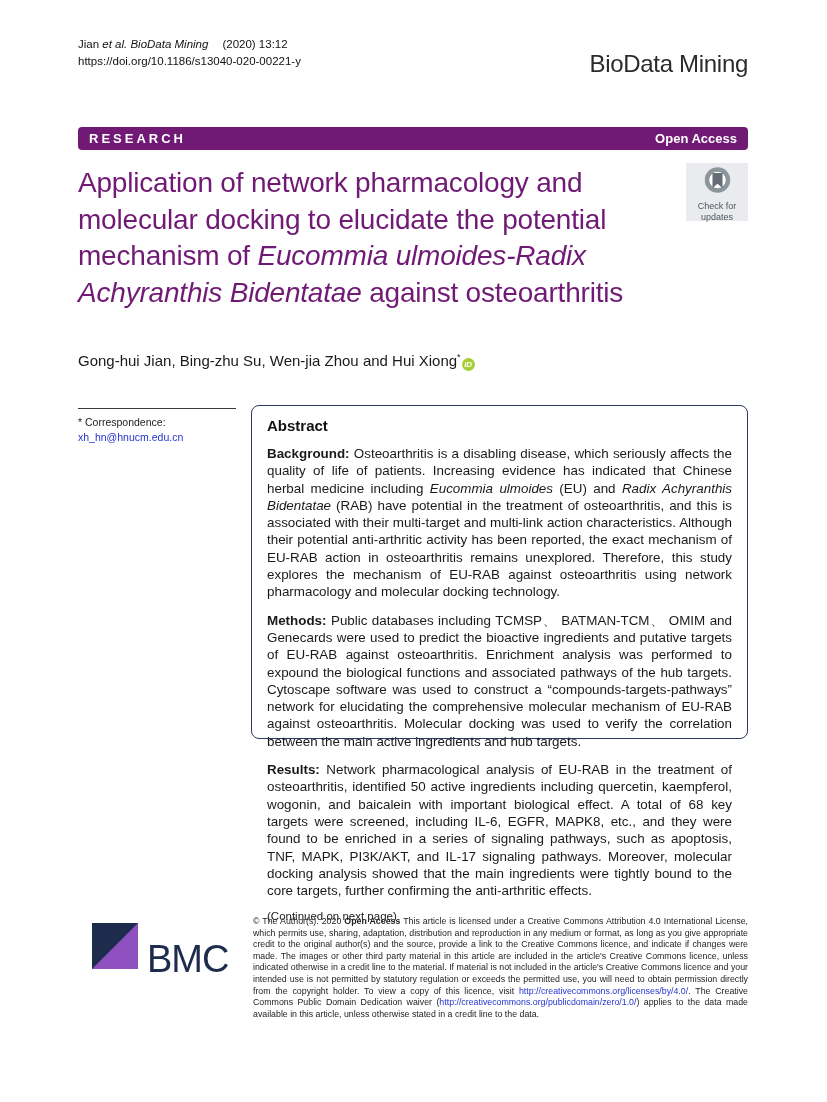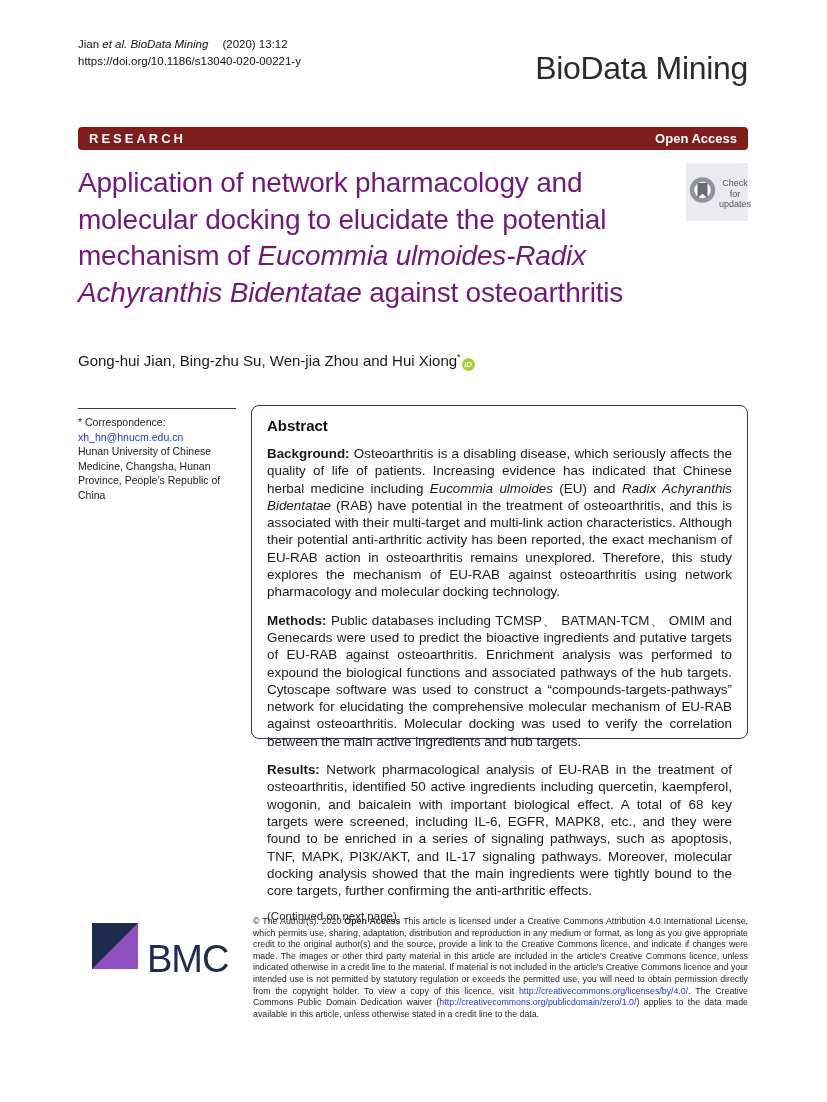--- a/index.html
+++ b/index.html
@@ -15,42 +15,42 @@
   }
   
   .citation {
     position: absolute; left: 78px; top: 36px;
     font-size: 11.5px; line-height: 16.5px; color: #111;
   }
   .citation .ital { font-style: italic; }
   .citation .info { font-style: normal; padding-left: 14px; }
   .journal-name {
     position: absolute; right: 79px; top: 50px;
-    font-size: 32px; color: #2b2b2b; letter-spacing: -0.3px;
+    font-size: 24px; color: #2b2b2b; letter-spacing: -0.3px;
   }
   
   .banner {
     position: absolute; left: 78px; top: 127px; width: 670px; height: 23px;
     border-radius: 4px;
     display: flex; justify-content: space-between; align-items: center;
     padding: 0 11px;
     color: #ffffff; font-weight: bold; font-size: 13px;
   }
   .banner .type { letter-spacing: 3px; }
   
   .title {
     position: absolute; left: 78px; top: 165px; width: 606px;
     font-size: 28px; line-height: 36.5px; font-weight: 400; color: #701a75;
     letter-spacing: -0.2px;
   }
   .title .ital { font-style: italic; }
   .update-badge {
     position: absolute; left: 686px; top: 163px; width: 62px; height: 58px;
     background: #e9ebee;
-    display: flex; flex-direction: row; align-items: center; justify-content: flex-start;
+    display: flex; flex-direction: column; align-items: center; justify-content: flex-start;
     padding-top: 4px;
     cursor: pointer;
   }
   .update-badge .txt {
     font-size: 9px; line-height: 10.5px; color: #4d565c; text-align: center;
   }
   
   .authors {
     position: absolute; left: 78px; top: 352px;
     font-size: 15px; color: #1a1a1a;
@@ -106,21 +106,21 @@
 <body>
 
 <div class="page">
 
   <div class="citation">
     <div><span>Jian </span><span class="ital">et al. BioData Mining</span><span class="info">(2020) 13:12</span></div>
     <div>https://doi.org/10.1186/s13040-020-00221-y</div>
   </div>
   <div class="journal-name">BioData Mining</div>
 
-  <div class="banner" style="background:#7f1d1d;">
+  <div class="banner" style="background:#701a75;">
     <span class="type">RESEARCH</span>
     <span class="access">Open Access</span>
   </div>
 
   <h1 class="title"><span>Application of network pharmacology and molecular docking to elucidate the potential mechanism of </span><span class="ital">Eucommia ulmoides-Radix Achyranthis Bidentatae</span><span> against osteoarthritis</span></h1>
 
   <div class="update-badge">
     <span>
       <svg width="33" height="30" viewBox="0 0 33 30">
         <circle cx="16.5" cy="13" r="10.5" fill="#ffffff" stroke="#8d959c" stroke-width="4.5"></circle>
@@ -132,21 +132,20 @@
       <span>updates</span>
     </span>
   </div>
 
   <div class="authors">
     <span>Gong-hui Jian, Bing-zhu Su, Wen-jia Zhou and Hui Xiong</span><sup>*</sup><span class="orcid" style="background:#a6ce39;">iD</span>
   </div>
 
   <div class="left-col">
     <span>* Correspondence: </span><a href="#" class="email link-blue">xh_hn@hnucm.edu.cn</a>
-    <div>Hunan University of Chinese Medicine, Changsha, Hunan Province, People’s Republic of China</div>
   </div>
 
   <div class="abstract-box">
     <h2>Abstract</h2>
     <p><b>Background:</b><span> Osteoarthritis is a disabling disease, which seriously affects the quality of life of patients. Increasing evidence has indicated that Chinese herbal medicine including </span><span class="ital">Eucommia ulmoides</span><span> (EU) and </span><span class="ital">Radix Achyranthis Bidentatae</span><span> (RAB) have potential in the treatment of osteoarthritis, and this is associated with their multi-target and multi-link action characteristics. Although their potential anti-arthritic activity has been reported, the exact mechanism of EU-RAB action in osteoarthritis remains unexplored. Therefore, this study explores the mechanism of EU-RAB against osteoarthritis using network pharmacology and molecular docking technology.</span></p>
     <p><b>Methods:</b><span> Public databases including TCMSP、 BATMAN-TCM、 OMIM and Genecards were used to predict the bioactive ingredients and putative targets of EU-RAB against osteoarthritis. Enrichment analysis was performed to expound the biological functions and associated pathways of the hub targets. Cytoscape software was used to construct a “compounds-targets-pathways” network for elucidating the comprehensive molecular mechanism of EU-RAB against osteoarthritis. Molecular docking was used to verify the correlation between the main active ingredients and hub targets.</span></p>
     <p><b>Results:</b><span> Network pharmacological analysis of EU-RAB in the treatment of osteoarthritis, identified 50 active ingredients including quercetin, kaempferol, wogonin, and baicalein with important biological effect. A total of 68 key targets were screened, including IL-6, EGFR, MAPK8, etc., and they were found to be enriched in a series of signaling pathways, such as apoptosis, TNF, MAPK, PI3K/AKT, and IL-17 signaling pathways. Moreover, molecular docking analysis showed that the main ingredients were tightly bound to the core targets, further confirming the anti-arthritic effects.</span></p>
     <div class="continued">(Continued on next page)</div>
   </div>
 

